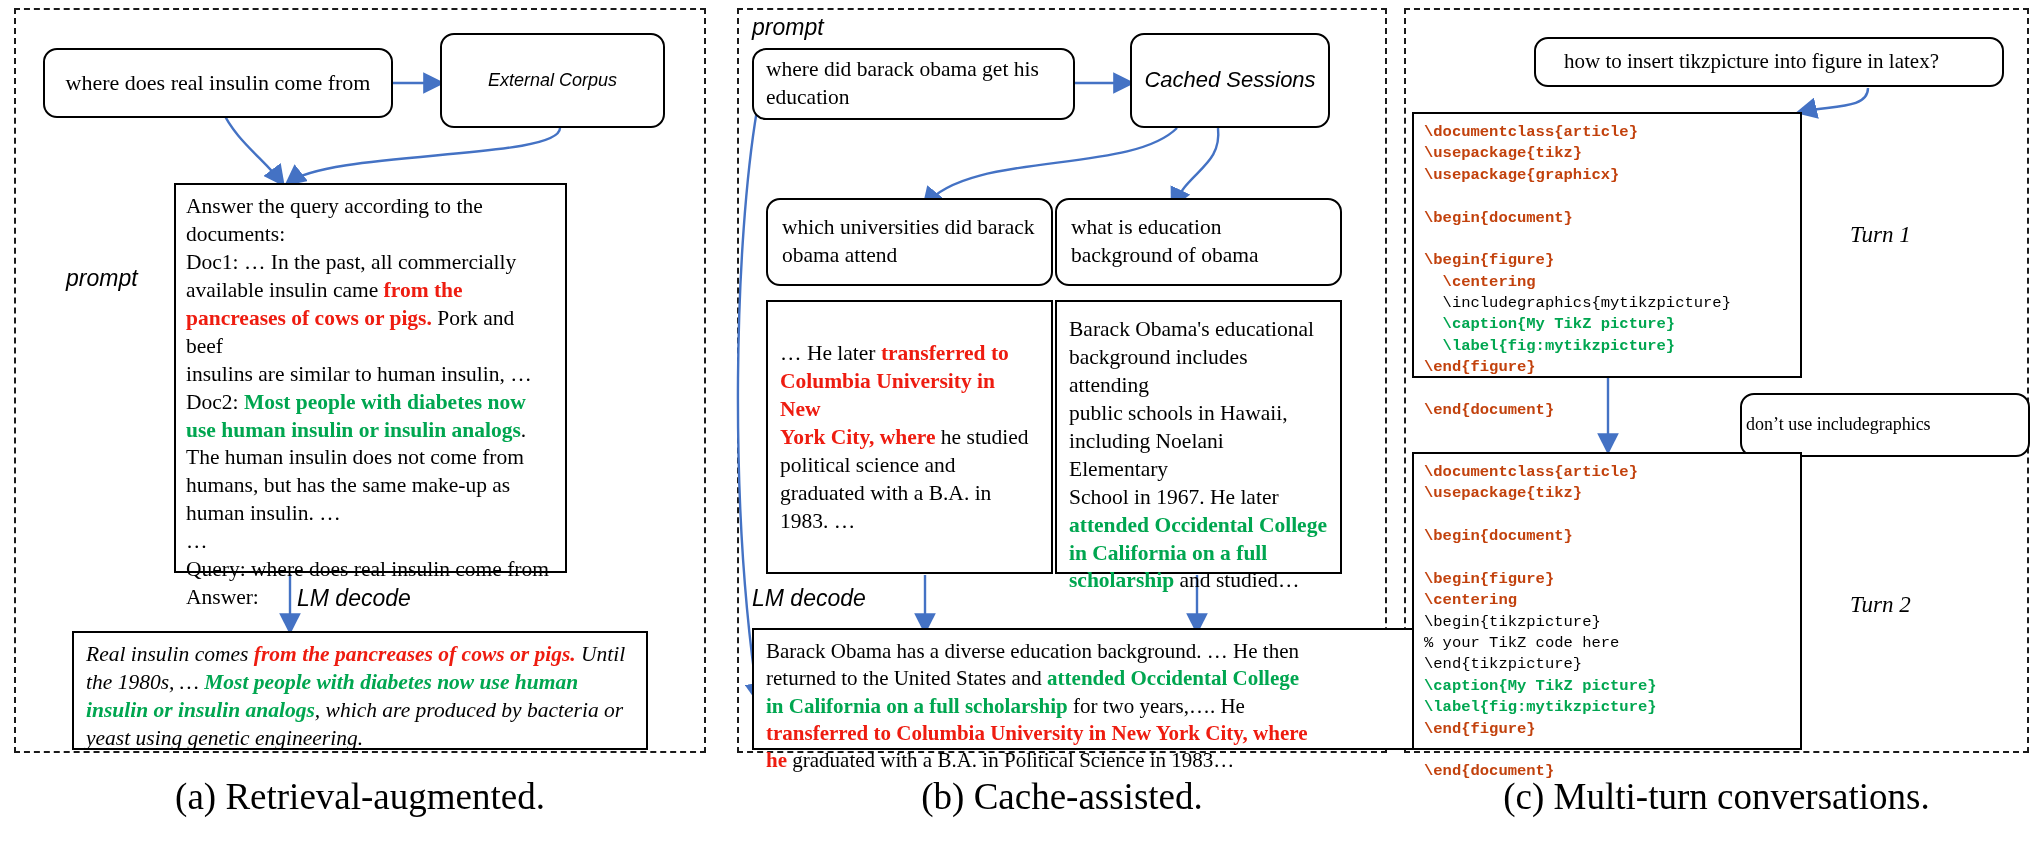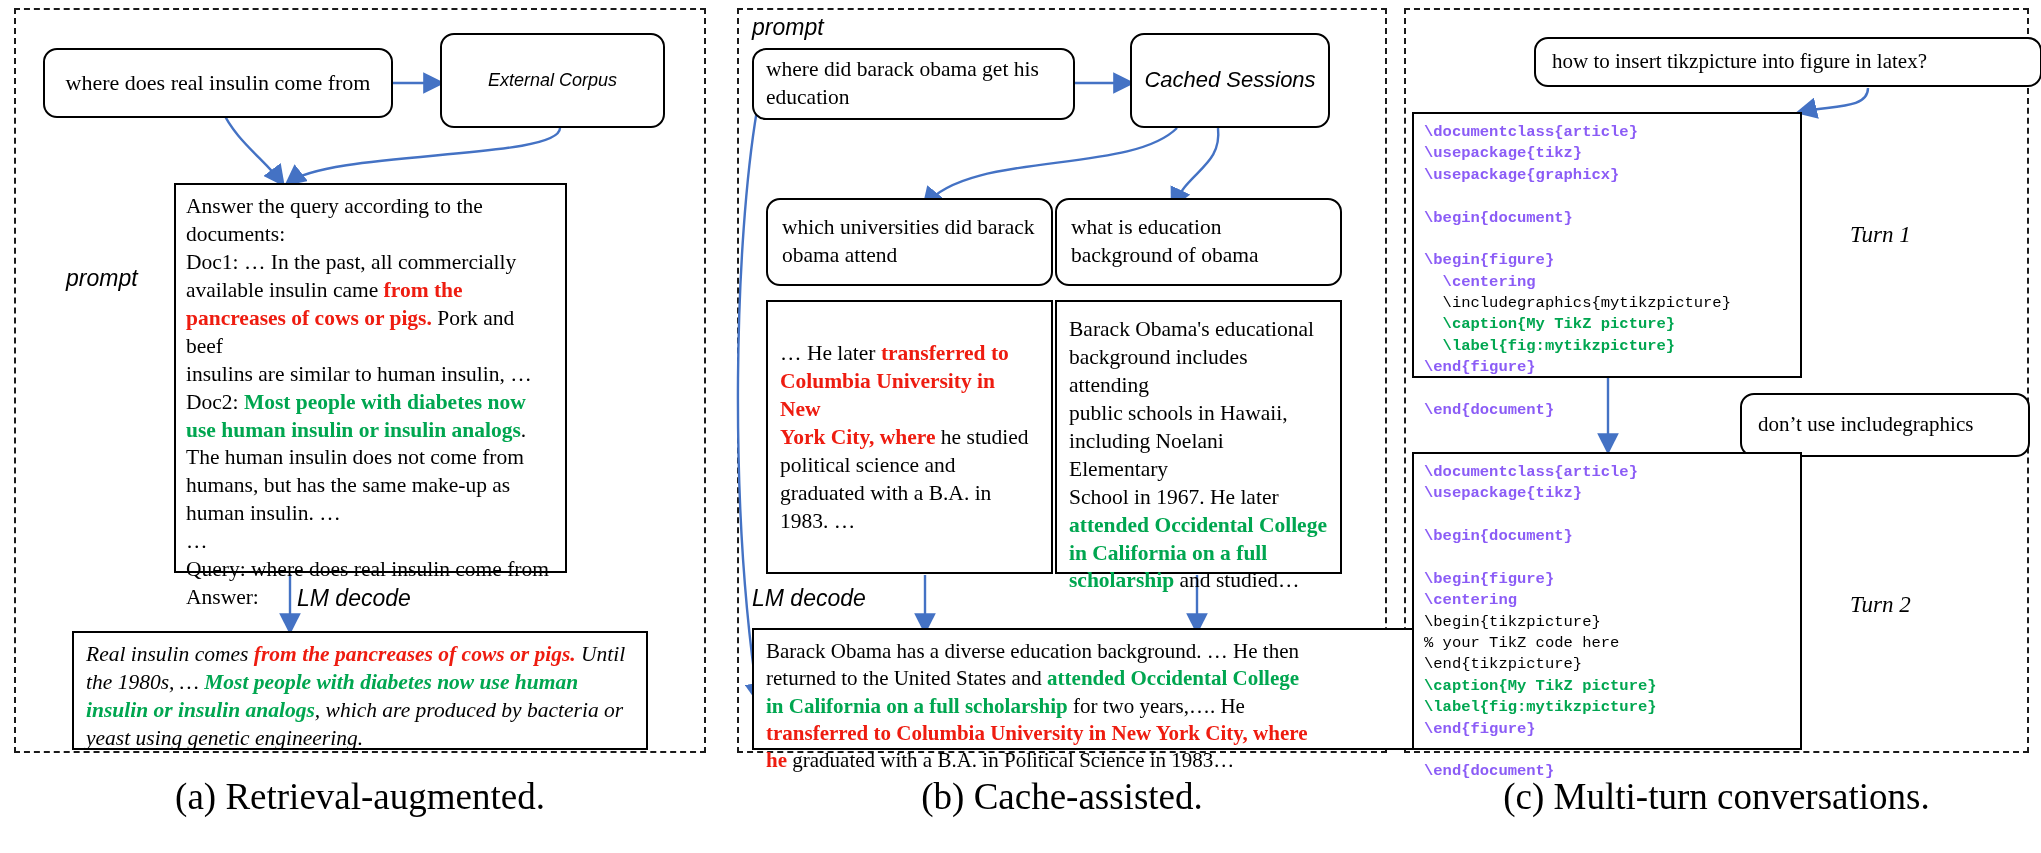--- a/index.html
+++ b/index.html
@@ -37,21 +37,21 @@
     position:absolute;text-align:center;
     font-family:"Liberation Serif",serif;
     font-size:37px;color:#000;white-space:nowrap;
   }
 
   
   .code{
     font-family:"Liberation Mono",monospace;
     font-size:15.5px;line-height:1.38;white-space:pre;
   }
-  .code .kw{color:#8b5cf6;font-weight:bold;}
+  .code .kw{color:#c2410c;font-weight:bold;}
   .code .gr{color:#00a650;font-weight:bold;}
   .code .pl{color:#000;}
 
   svg.arrows{position:absolute;left:0;top:0;width:2041px;height:853px;pointer-events:none;}
 </style>
 </head>
 <body>
 
 <div class="fig">
 
@@ -186,32 +186,32 @@
         <div><span>Barack Obama has a diverse education background. … He then</span></div>
         <div><span>returned to the United States and </span><span class="green">attended Occidental College</span></div>
         <div><span class="green">in California on a full scholarship</span><span> for two years,…. He</span></div>
         <div><span class="red">transferred to Columbia University in New York City, where</span></div>
         <div><span class="red">he</span><span> graduated with a B.A. in Political Science in 1983…</span></div>
       </div>
   </div>
 
   <div class="caption" style="left:737px;top:775px;width:650px;">(b) Cache-assisted.</div>
 
-  <div class="box round center-v" id="c-user1-real" style="left:1534px;top:37px;width:508px;height:50px;">
+  <div class="box round center-v" id="c-user1-real" style="left:1534px;top:37px;width:470px;height:50px;padding-left:12px;">
     <span class="txt" style="font-size:21px;padding:0 16px;">how to insert tikzpicture into figure in latex?</span>
   </div>
 
   <div class="box" id="c-code1" style="left:1412px;top:112px;width:390px;height:266px;">
     <div class="code" id="c-code1-lines" style="padding:8px 10px;"><div><span class="kw">\documentclass{article}</span></div><div><span class="kw">\usepackage{tikz}</span></div><div><span class="kw">\usepackage{graphicx}</span></div><div>&nbsp;</div><div><span class="kw">\begin{document}</span></div><div>&nbsp;</div><div><span class="kw">\begin{figure}</span></div><div><span class="kw">  \centering</span></div><div><span class="pl">  \includegraphics{mytikzpicture}</span></div><div><span class="gr">  \caption{My TikZ picture}</span></div><div><span class="gr">  \label{fig:mytikzpicture}</span></div><div><span class="kw">\end{figure}</span></div><div>&nbsp;</div><div><span class="kw">\end{document}</span></div></div>
   </div>
 
   <div class="italic-label" style="left:1850px;top:222px;font-size:23px;font-family:'Liberation Serif',serif;font-style:italic;">Turn 1</div>
 
   <div class="box round center-v" id="c-user2" style="left:1740px;top:393px;width:290px;height:64px;">
-    <span class="txt" style="font-size:21px;padding:0 16px;">don’t use includegraphics</span>
+    <span class="txt" style="font-size:18px;padding:0 4px;">don’t use includegraphics</span>
   </div>
 
   <div class="box" id="c-code2" style="left:1412px;top:452px;width:390px;height:298px;">
     <div class="code" id="c-code2-lines" style="padding:8px 10px;"><div><span class="kw">\documentclass{article}</span></div><div><span class="kw">\usepackage{tikz}</span></div><div>&nbsp;</div><div><span class="kw">\begin{document}</span></div><div>&nbsp;</div><div><span class="kw">\begin{figure}</span></div><div><span class="kw">\centering</span></div><div><span class="pl">\begin{tikzpicture}</span></div><div><span class="pl">% your TikZ code here</span></div><div><span class="pl">\end{tikzpicture}</span></div><div><span class="gr">\caption{My TikZ picture}</span></div><div><span class="gr">\label{fig:mytikzpicture}</span></div><div><span class="kw">\end{figure}</span></div><div>&nbsp;</div><div><span class="kw">\end{document}</span></div></div>
   </div>
 
   <div class="italic-label" style="left:1850px;top:592px;font-size:23px;font-family:'Liberation Serif',serif;font-style:italic;">Turn 2</div>
 
   <div class="caption" style="left:1404px;top:775px;width:625px;">(c) Multi-turn conversations.</div>
 

